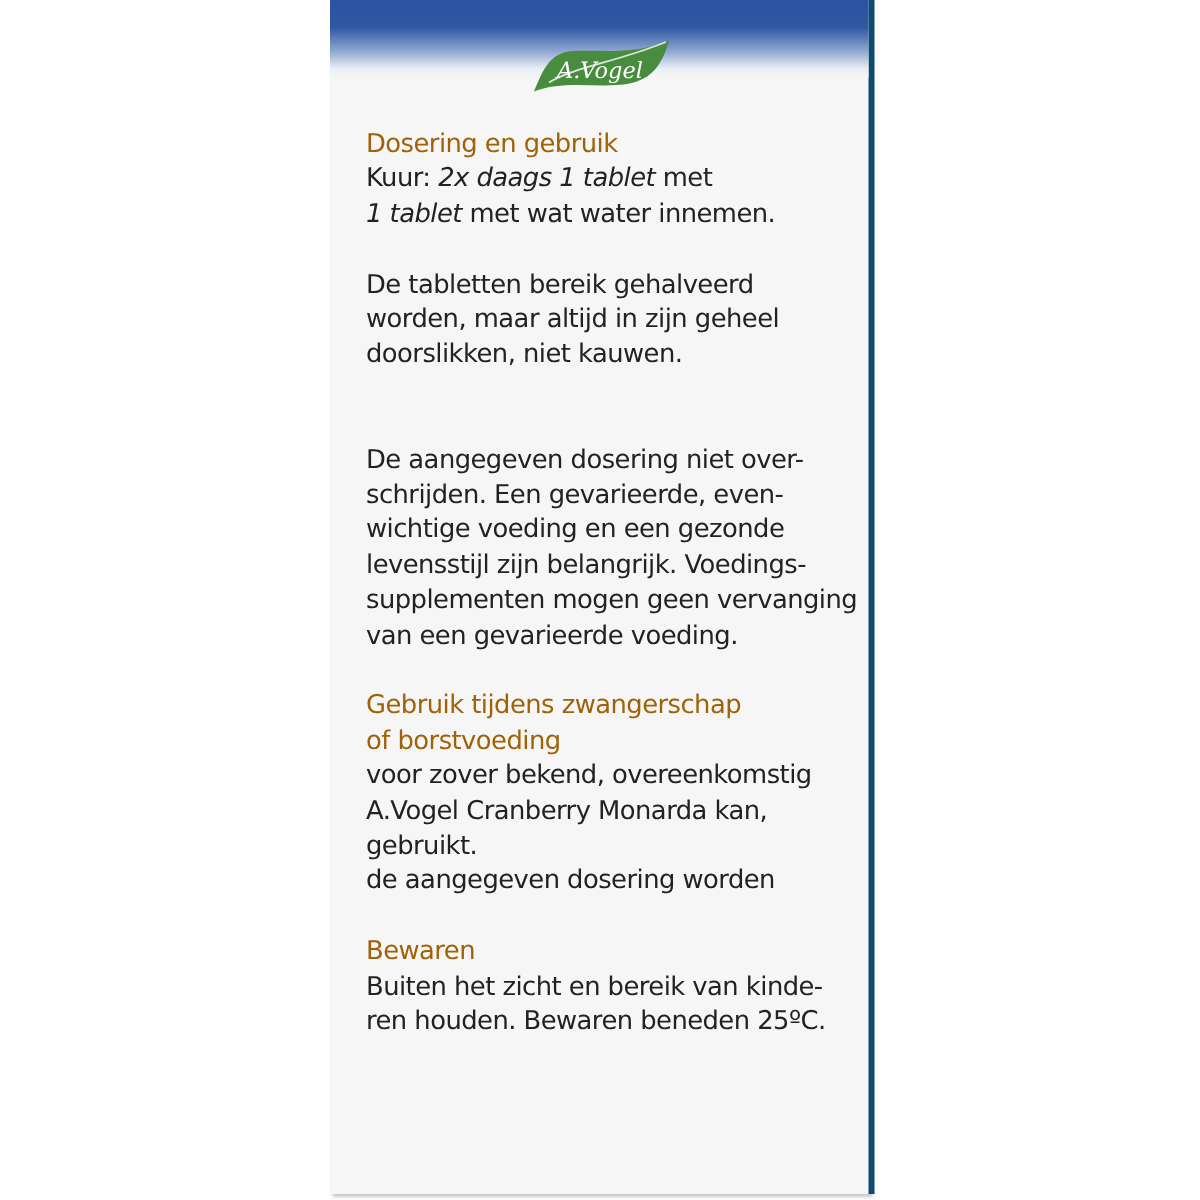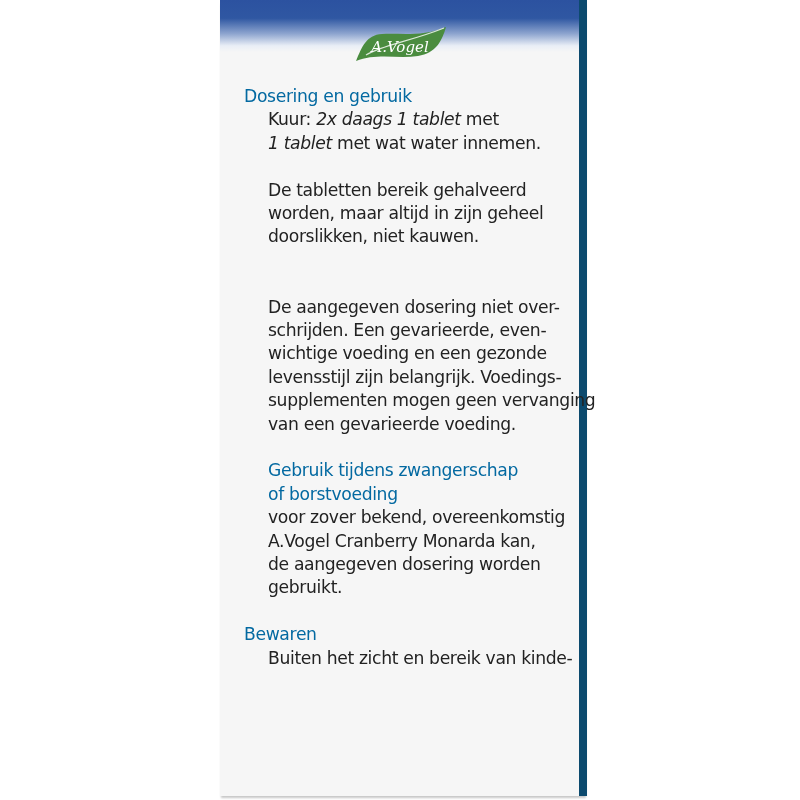--- a/index.html
+++ b/index.html
@@ -10,21 +10,21 @@
       background: #ffffff;
       overflow: hidden;
     }
     .panel {
       position: absolute;
       left: 220px;
       top: 0;
       width: 359px;
       height: 796px;
       background: #f6f6f6;
-      border-right: 8px solid #0c4a6e;
+      border-right: 4px solid #0c4a6e;
       box-shadow: 0 3px 2px -1px #c8c8c8;
     }
     .header-band {
       position: absolute;
       left: 0;
       top: 0;
       width: 100%;
       height: 52px;
       background: linear-gradient(to bottom, #2c52a0 0%, #2f57a2 35%, #8ea5cf 65%, #e9eef6 88%, #f6f6f6 100%);
     }
@@ -41,32 +41,32 @@
       left: 24px;
       top: 85px;
       width: 330px;
       font-family: "DejaVu Sans", sans-serif;
       font-size: 17.2px;
       line-height: 23.4px;
       color: #222222;
       letter-spacing: -0.35px;
     }
     .heading {
-      color: #0369a1;
+      color: #a16207;
       margin: 0;
       font-weight: normal;
       font-size: 17.2px;
       line-height: 23.4px;
     }
     .para {
       margin: 0;
     }
     .gap { height: 23.4px; }
     em { font-style: italic; }
-    .line { display: block; white-space: nowrap; margin-left: 24px; }
+    .line { display: block; white-space: nowrap; }
   </style>
 </head>
 <body>
 
 <div class="panel">
   <div class="header-band"></div>
 
   <div class="logo">
     <svg width="96" height="40" viewBox="0 0 96 40">
       <path d="M4 36 C10 22, 14 10, 30 9 C50 8, 70 12, 94 2 C90 16, 84 28, 66 31 C46 34, 24 28, 4 36 Z" fill="#4a8c3f"></path>
@@ -113,24 +113,25 @@
 
     <div class="gap"></div>
 
     <h2 class="heading">
       <span class="line">Gebruik tijdens zwangerschap</span>
       <span class="line">of borstvoeding</span>
     </h2>
     <p class="para">
       <span class="line">voor zover bekend, overeenkomstig</span>
       <span class="line">A.Vogel Cranberry Monarda kan,</span>
+      <span class="line">gebruikt.</span>
       <span class="line">de aangegeven dosering worden</span>
-      <span class="line">gebruikt.</span>
     </p>
 
     <div class="gap"></div>
 
     <h2 class="heading">Bewaren</h2>
     <p class="para">
       <span class="line">Buiten het zicht en bereik van kinde-</span>
+      <span class="line">ren houden. Bewaren beneden 25ºC.</span>
     </p>
   </div>
 </div>
 
 </body></html>

